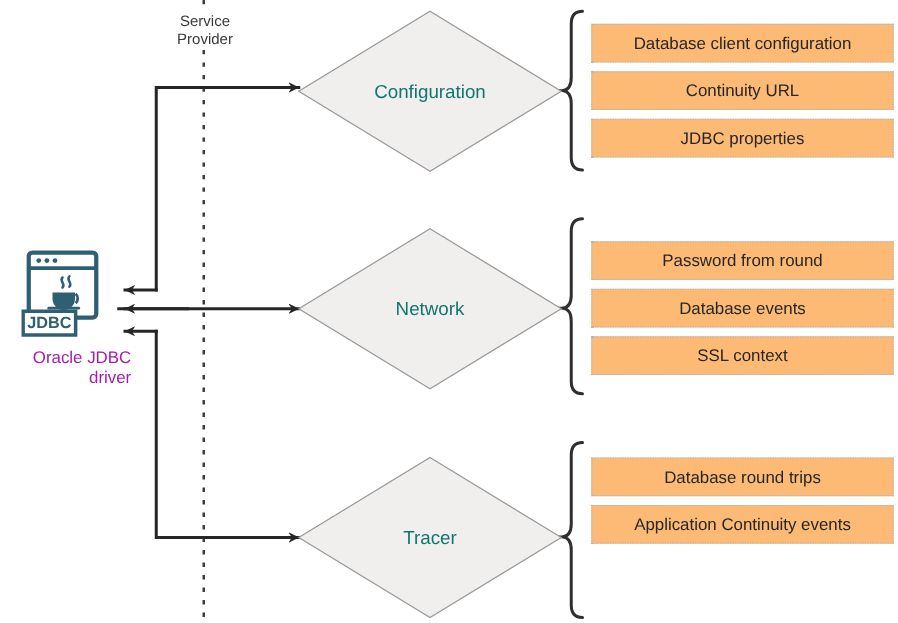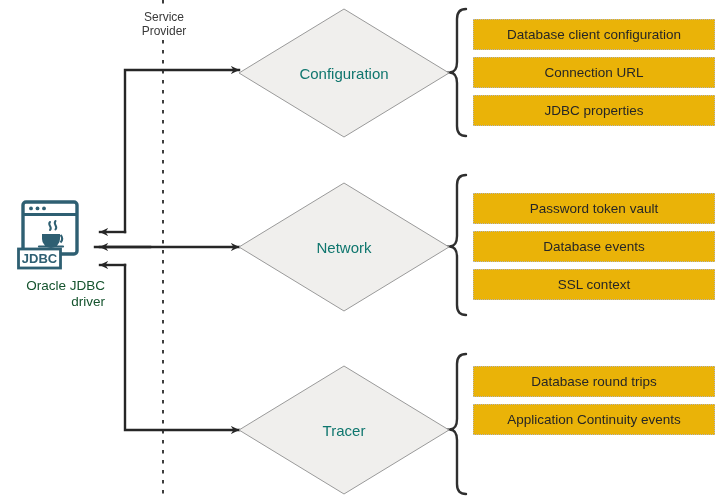--- a/index.html
+++ b/index.html
@@ -8,21 +8,21 @@
     font-family:"Liberation Sans","DejaVu Sans",sans-serif;
     color:#2b2b2b;
   }
   #stage{position:absolute;left:0;top:0;width:624px;height:498px;padding-left:20px;}
   #wires{position:absolute;left:0;top:0;width:718px;height:498px;pointer-events:none;}
 
   
   .driver-block{position:absolute;left:0px;top:198px;width:105px;text-align:right;}
   .driver-icon{position:relative;width:72px;height:76px;margin:0 auto;}
   .driver-caption{
-    font-size:13.5px;line-height:16px;color:#14532d;margin-top:4px;
+    font-size:13.5px;line-height:16px;color:#a21caf;margin-top:4px;
     white-space:pre-line;
   }
 
   
   .sp-label{
     position:absolute;left:118px;top:8px;width:92px;text-align:center;
     font-size:12px;line-height:14px;color:#3a3a3a;
     background:#ffffff;padding:2px 0;white-space:pre-line;
   }
 
@@ -35,21 +35,21 @@
     font-size:15px;color:#0f766e;
   }
 
   
   .group{position:absolute;left:473px;width:242px;}
   .item-box{
     box-sizing:border-box;
     height:31px;width:242px;
     border:1px dotted #b6b6b6;
     display:flex;align-items:center;justify-content:center;
-    font-size:13.5px;color:#262626;background:#eab308;
+    font-size:13.5px;color:#262626;background:#fdba74;
     margin-bottom:7px;
   }
   .item-box:last-child{margin-bottom:0;}
 </style>
 </head>
 <body>
 
 <div id="stage">
 
   <svg id="wires" viewBox="0 0 718 498">
@@ -129,26 +129,26 @@
 
   <div class="diamond-wrap" style="left:238px;top:365px;">
     <svg class="diamond-shape" viewBox="0 0 212 130">
       <polygon points="106,1 211,65 106,129 1,65" fill="#f0efed" stroke="#9a9a9a" stroke-width="1"></polygon>
     </svg>
     <div class="diamond-label">Tracer</div>
   </div>
 
   <div class="group" style="top:19px;">
     <div class="item-box">Database client configuration</div>
-    <div class="item-box">Connection URL</div>
+    <div class="item-box">Continuity URL</div>
     <div class="item-box">JDBC properties</div>
   </div>
 
   <div class="group" style="top:193px;">
-    <div class="item-box">Password token vault</div>
+    <div class="item-box">Password from round</div>
     <div class="item-box">Database events</div>
     <div class="item-box">SSL context</div>
   </div>
 
   <div class="group" style="top:366px;">
     <div class="item-box">Database round trips</div>
     <div class="item-box">Application Continuity events</div>
   </div>
 
 </div>

